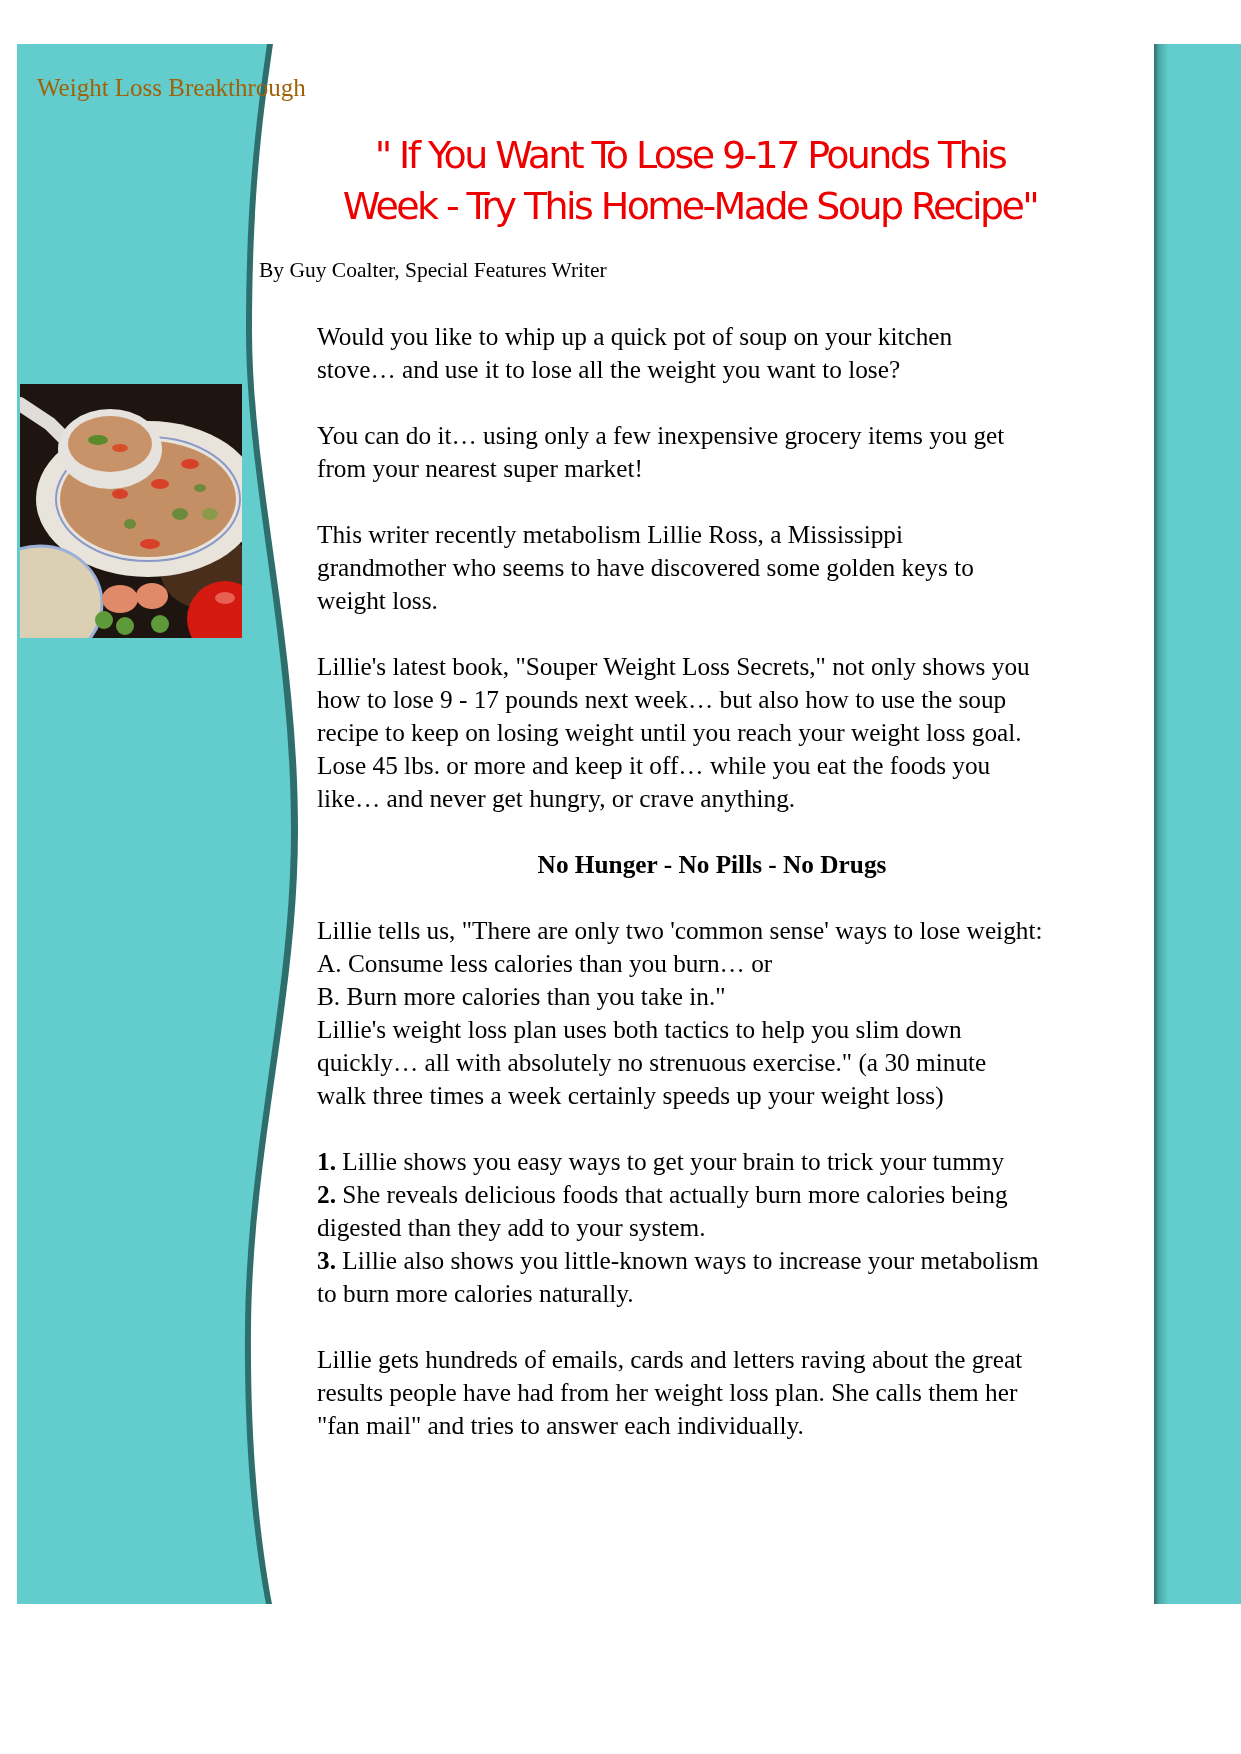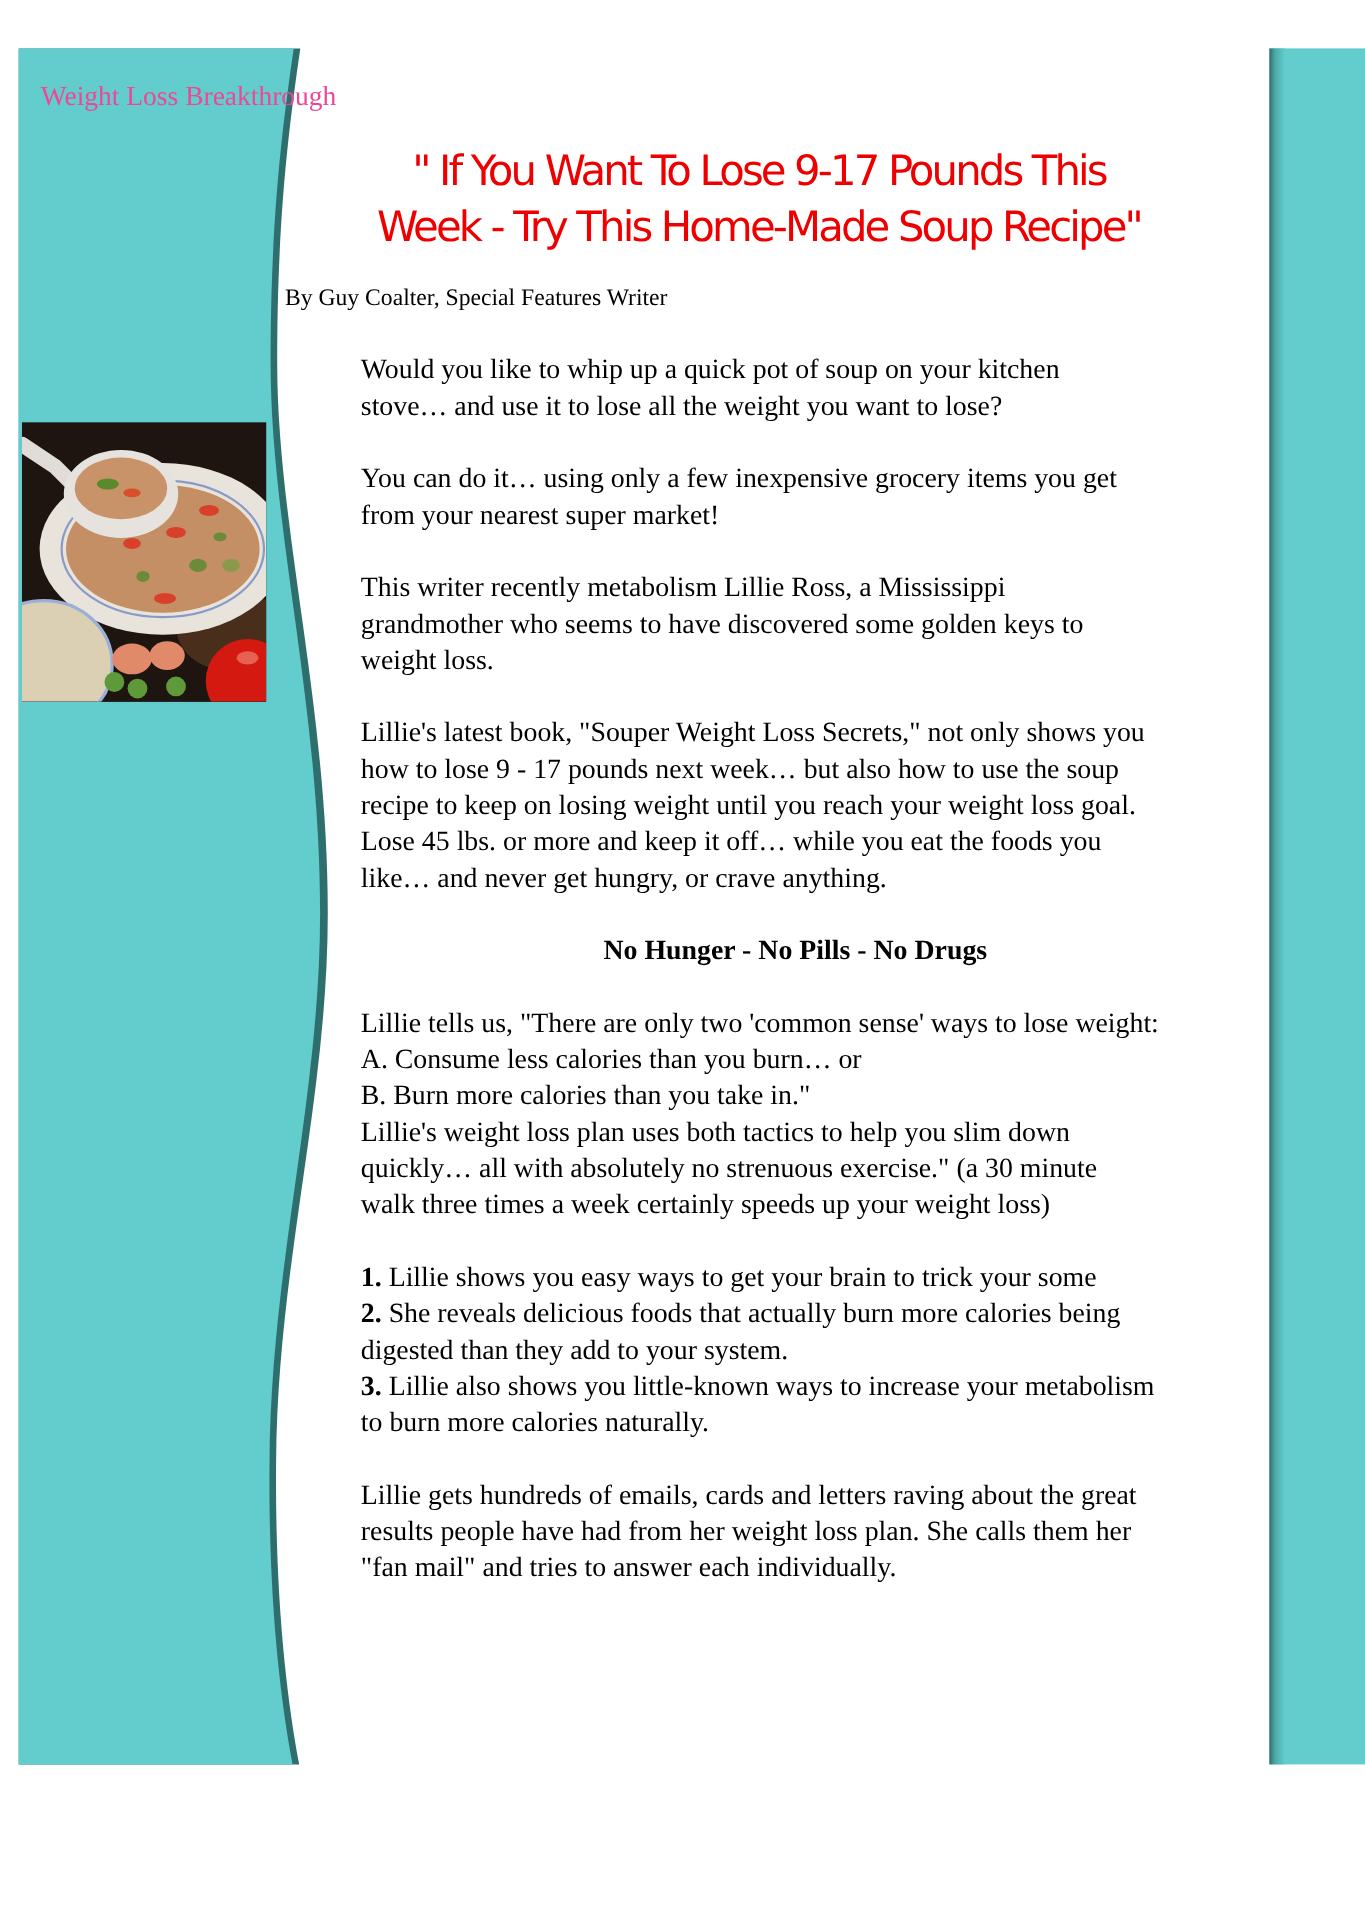--- a/index.html
+++ b/index.html
@@ -20,21 +20,21 @@
       left: 0;
       top: 0;
       width: 1241px;
       height: 1754px;
     }
     .site-title {
       position: absolute;
       left: 37px;
       top: 74px;
       font-size: 25px;
-      color: #ec4899;
+      color: #a16207;
       white-space: nowrap;
       text-decoration: none;
       z-index: 3;
     }
     .headline {
       position: absolute;
       left: 330px;
       top: 130px;
       width: 720px;
       text-align: center;
@@ -67,21 +67,21 @@
     .article {
       position: absolute;
       left: 317px;
       top: 320px;
       width: 800px;
       font-size: 25.3px;
       line-height: 33px;
       z-index: 3;
     }
     .article p {
-      margin: 0 0 33px 11px;
+      margin: 0 0 33px 0;
       white-space: nowrap;
     }
     .article .subhead {
       font-weight: bold;
       text-align: center;
       width: 790px;
       font-family: Liberation Serif, serif;
     }
     .article .line { display: block; white-space: nowrap; }
     .article u { text-decoration: underline; text-underline-offset: 3px; }
@@ -179,21 +179,21 @@
   <p class="subhead">No Hunger - No Pills - No Drugs</p>
   <p>
     <span class="line">Lillie tells us, "There are only two 'common sense' ways to lose weight:</span>
     <span class="line">A. Consume less calories than you burn… or</span>
     <span class="line">B. Burn more calories than you take in."</span>
     <span class="line">Lillie's weight loss plan uses both tactics to help you slim down</span>
     <span class="line">quickly… all with absolutely no strenuous exercise." (a 30 minute</span>
     <span class="line">walk three times a week certainly speeds up your weight loss)</span>
   </p>
   <p>
-    <span class="line"><b>1.</b><span> Lillie shows you easy ways to get your brain to trick your some</span></span>
+    <span class="line"><b>1.</b><span> Lillie shows you easy ways to get your brain to trick your tummy</span></span>
     <span class="line"><b>2.</b><span> She reveals delicious foods that actually burn more calories being</span></span>
     <span class="line">digested than they add to your system.</span>
     <span class="line"><b>3.</b><span> Lillie also shows you little-known ways to increase your metabolism</span></span>
     <span class="line">to burn more calories naturally.</span>
   </p>
   <p>
     <span class="line">Lillie gets hundreds of emails, cards and letters raving about the great</span>
     <span class="line">results people have had from her weight loss plan. She calls them her</span>
     <span class="line">"fan mail" and tries to answer each individually.</span>
   </p>

